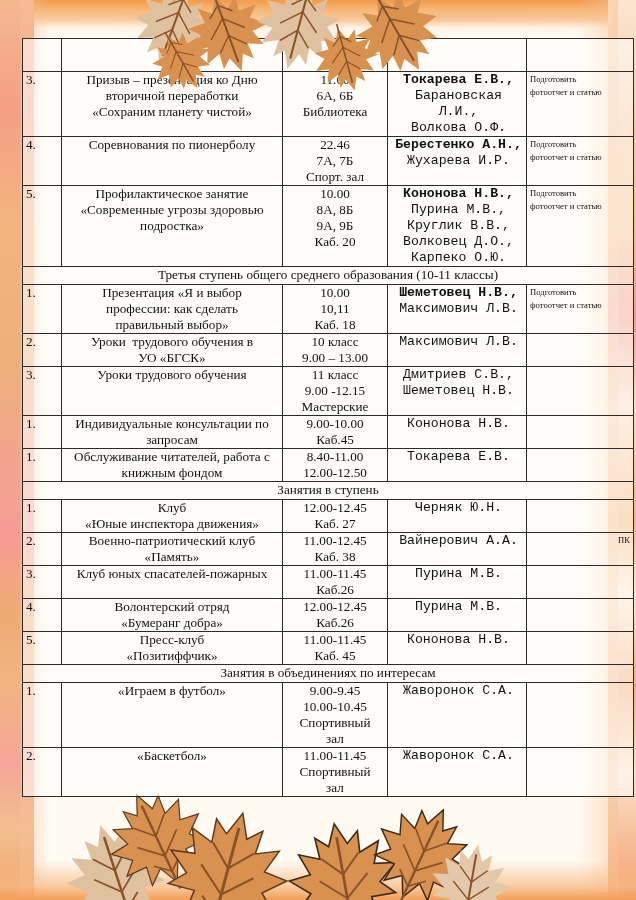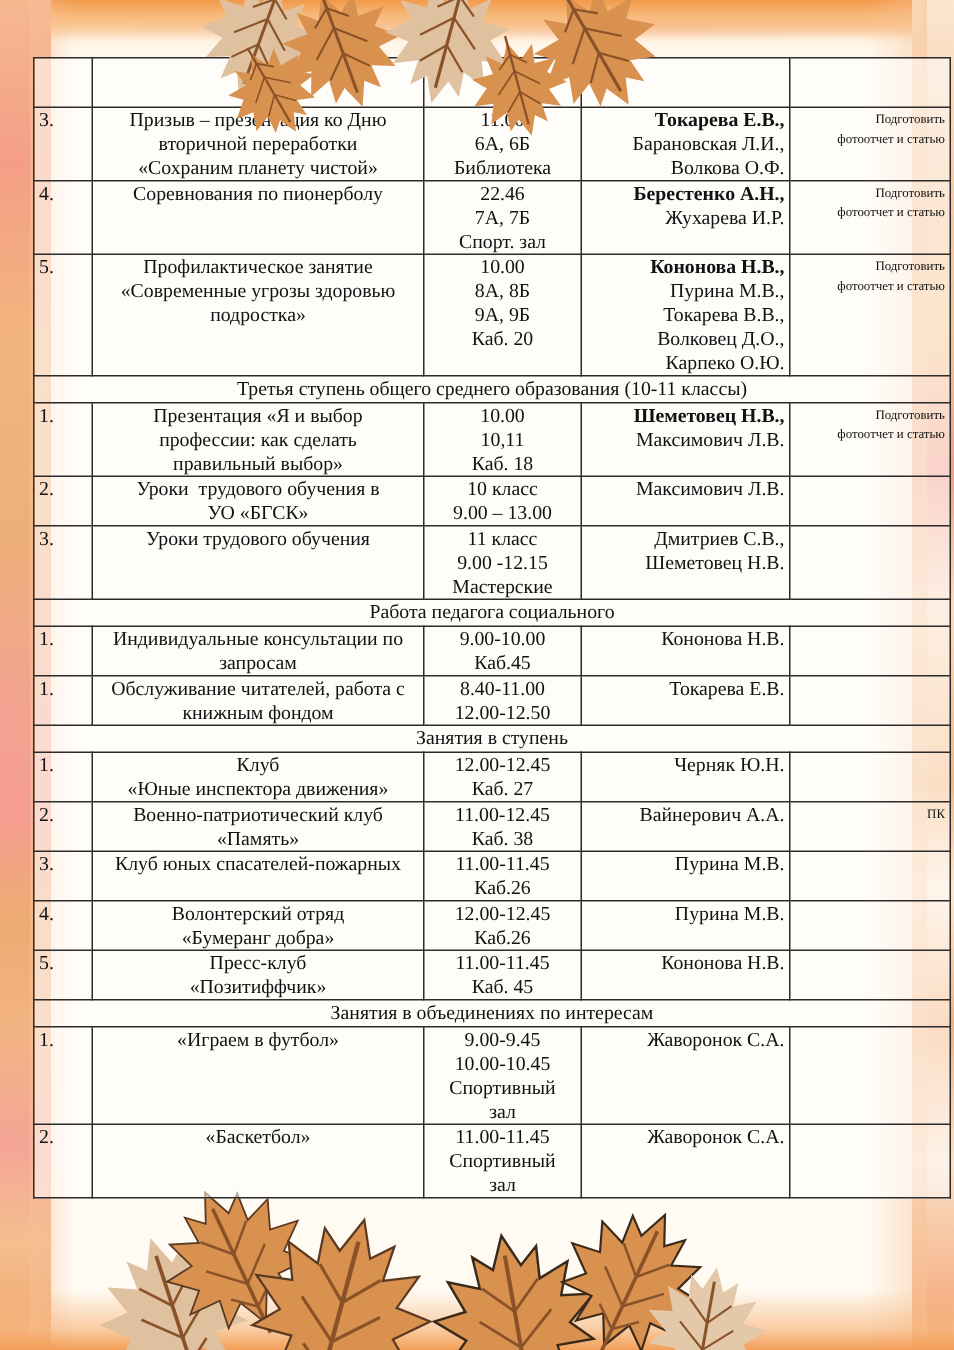--- a/index.html
+++ b/index.html
@@ -55,22 +55,22 @@
   }
   .doc-table td {
     border: 1px solid #2b2b2b;
     vertical-align: top;
     padding: 0 3px;
     background: rgba(255,255,255,0.55);
   }
   .c-num { width: 32px; text-align: left; }
   .c-event { width: 214px; text-align: center; }
   .c-time { width: 98px; text-align: center; }
-  .c-resp { width: 129px; text-align: right; padding-left: 6px !important; }
-  .c-note { width: 100px; text-align: right; font-size: 8.6px; line-height: 13px; padding-top: 1px !important; }
+  .c-resp { width: 129px; text-align: center; padding-left: 6px !important; font-family: Liberation Mono, monospace; }
+  .c-note { width: 100px; text-align: left; font-size: 8.6px; line-height: 13px; padding-top: 1px !important; }
   .c-note.left { text-align: right; padding-left: 6px !important; }
   .section td {
     text-align: center;
     padding-top: 0; padding-bottom: 1px; margin-top: 32px;
   }
   .line { display: block; }
   .bold { font-weight: bold; }
   .pre { white-space: pre-wrap; }
 </style>
 </head>
@@ -169,21 +169,21 @@
         <td class="c-event pre"><span class="line">Профилактическое занятие</span><span class="line">«Современные угрозы здоровью</span><span class="line">подростка»</span></td>
         <td class="c-time">
           <span class="line">10.00</span>
           <span class="line">8А, 8Б</span>
           <span class="line">9А, 9Б</span>
           <span class="line">Каб. 20</span>
         </td>
         <td class="c-resp">
           <span class="line bold">Кононова Н.В.,</span>
           <span class="line">Пурина М.В.,</span>
-          <span class="line">Токарева В.В.,</span>
+          <span class="line">Круглик В.В.,</span>
           <span class="line">Волковец Д.О.,</span>
           <span class="line">Карпеко О.Ю.</span>
         </td>
         <td class="c-note">
           <span class="line">Подготовить</span>
           <span class="line">фотоотчет и статью</span>
         </td>
       </tr>
       <tr class="section">
         <td colspan="5">Третья ступень общего среднего образования (10-11 классы)</td>
@@ -223,23 +223,20 @@
         <td class="c-time">
           <span class="line">11 класс</span>
           <span class="line">9.00 -12.15</span>
           <span class="line">Мастерские</span>
         </td>
         <td class="c-resp">
           <span class="line">Дмитриев С.В.,</span>
           <span class="line">Шеметовец Н.В.</span>
         </td>
         <td class="c-note"></td>
-      </tr>
-      <tr class="section">
-        <td colspan="5">Работа педагога социального</td>
       </tr>
       <tr>
         <td class="c-num">1.</td>
         <td class="c-event pre"><span class="line">Индивидуальные консультации по</span><span class="line">запросам</span></td>
         <td class="c-time">
           <span class="line">9.00-10.00</span>
           <span class="line">Каб.45</span>
         </td>
         <td class="c-resp">
           <span class="line">Кононова Н.В.</span>

